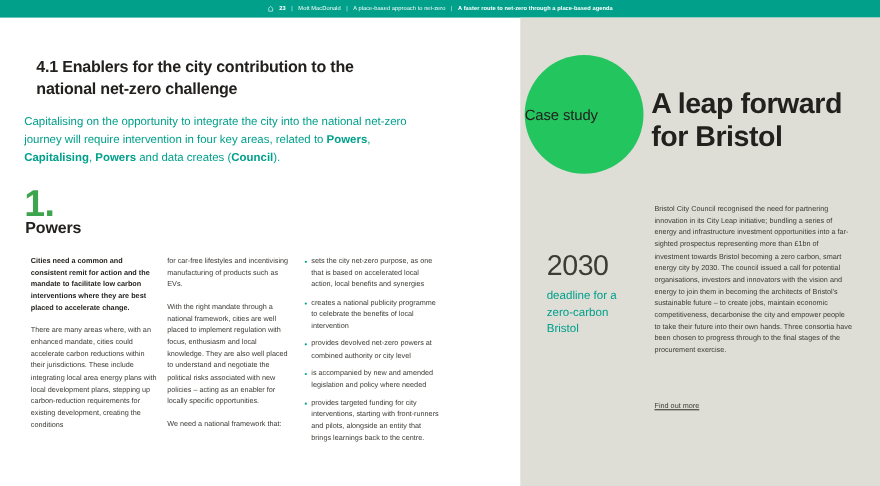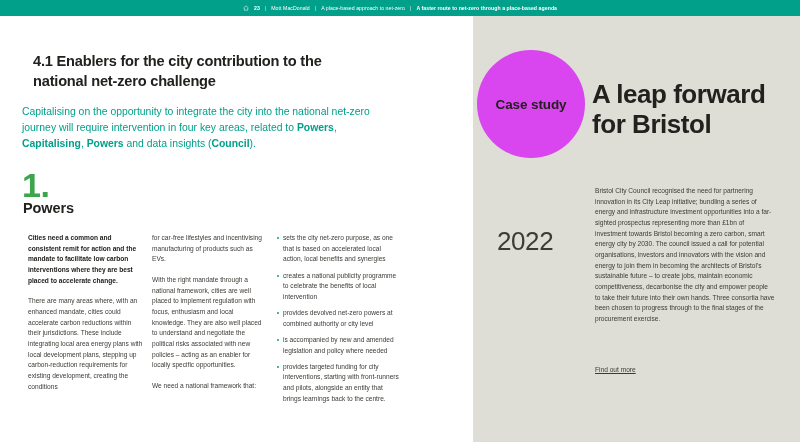--- a/index.html
+++ b/index.html
@@ -58,25 +58,23 @@
   }
 
   
   .case-circle {
     position: absolute;
     left: 477px;
     top: 50px;
     width: 108px;
     height: 108px;
     border-radius: 50%;
-    background: #d946ef;
+    background: #22c55e;
     display: flex;
     align-items: center;
-    justify-content: center;
-    font-weight: bold;
   }
   .case-circle-label {
     font-size: 13.5px;
     color: #23211E;
     letter-spacing: -0.1px;
   }
 
   
   .bristol-title {
     position: absolute;
@@ -244,31 +242,32 @@
 
   <div class="right-panel"></div>
 
   <div class="case-circle">
     <span class="case-circle-label">Case study</span>
   </div>
 
   <div class="bristol-title">A leap forward for Bristol</div>
 
   <div class="stat-block">
-    <div class="stat-number">2022</div>
+    <div class="stat-number">2030</div>
+    <div class="stat-caption">deadline for a zero-carbon Bristol</div>
   </div>
 
   <div class="bristol-body">Bristol City Council recognised the need for partnering innovation in its City Leap initiative; bundling a series of energy and infrastructure investment opportunities into a far-sighted prospectus representing more than £1bn of investment towards Bristol becoming a zero carbon, smart energy city by 2030. The council issued a call for potential organisations, investors and innovators with the vision and energy to join them in becoming the architects of Bristol's sustainable future – to create jobs, maintain economic competitiveness, decarbonise the city and empower people to take their future into their own hands. Three consortia have been chosen to progress through to the final stages of the procurement exercise.</div>
 
   <a class="bristol-link">Find out more</a>
 
   <div class="section-heading">4.1 Enablers for the city contribution to the national net-zero challenge</div>
 
   <div class="intro">
-    <span>Capitalising on the opportunity to integrate the city into the national net-zero journey will require intervention in four key areas, related to </span><b>Powers</b><span>, </span><b>Capitalising</b><span>, </span><b>Powers</b><span> and data insights (</span><b>Council</b><span>).</span>
+    <span>Capitalising on the opportunity to integrate the city into the national net-zero journey will require intervention in four key areas, related to </span><b>Powers</b><span>, </span><b>Capitalising</b><span>, </span><b>Powers</b><span> and data creates (</span><b>Council</b><span>).</span>
   </div>
 
   <div class="numeral">1.</div>
   <div class="numeral-name">Powers</div>
 
   <div class="cols">
     <div class="col">
       <p class="lead">Cities need a common and consistent remit for action and the mandate to facilitate low carbon interventions where they are best placed to accelerate change.</p>
       <p>There are many areas where, with an enhanced mandate, cities could accelerate carbon reductions within their jurisdictions. These include integrating local area energy plans with local development plans, stepping up carbon-reduction requirements for existing development, creating the conditions</p>
     </div>

